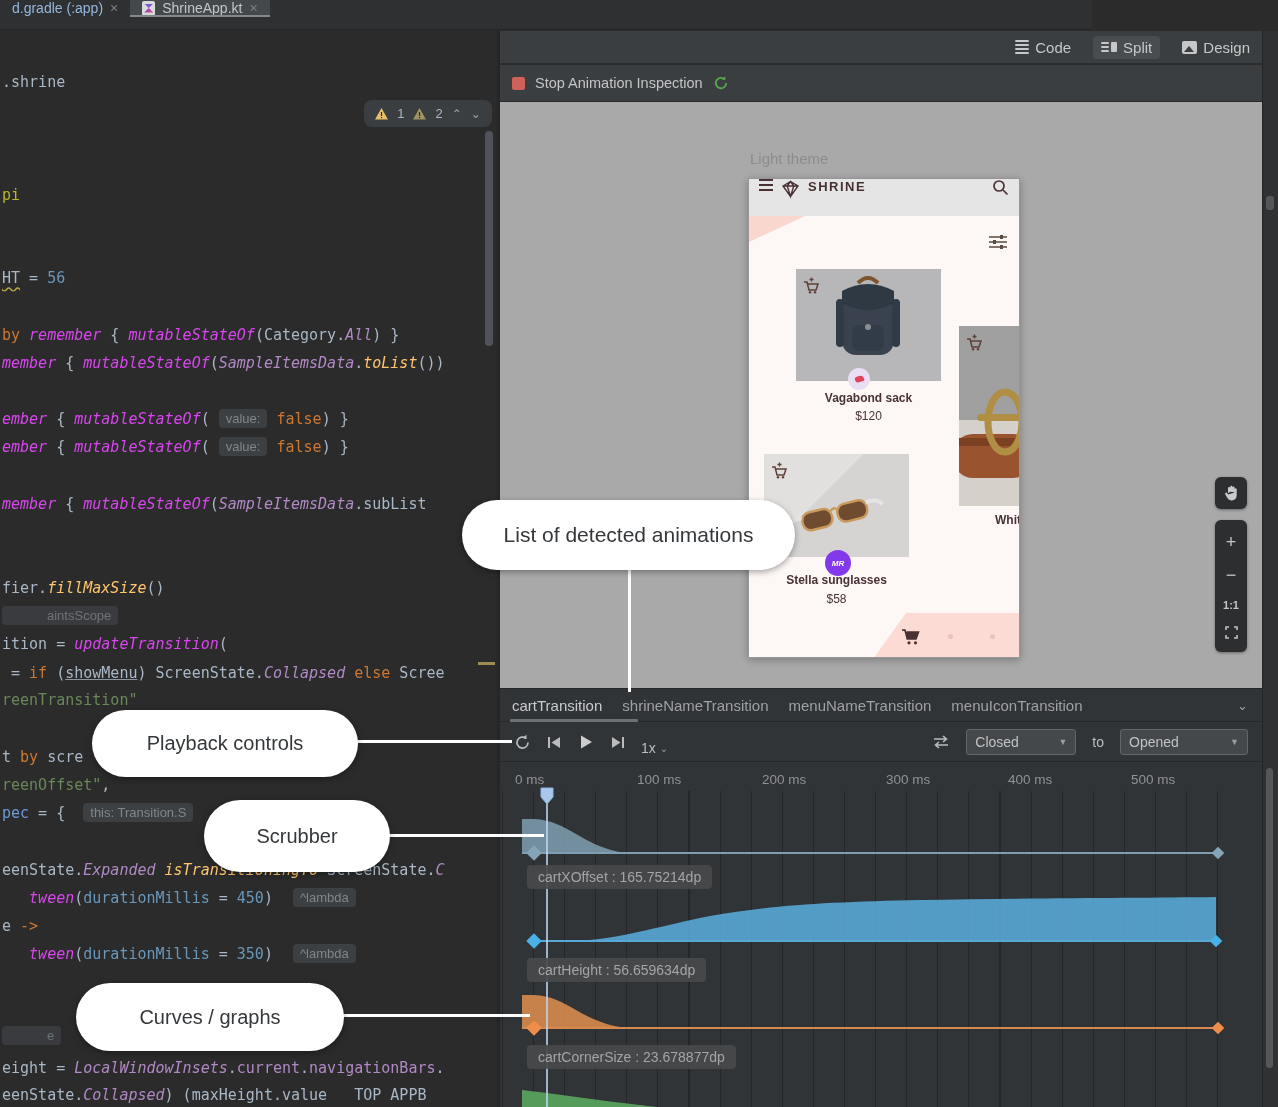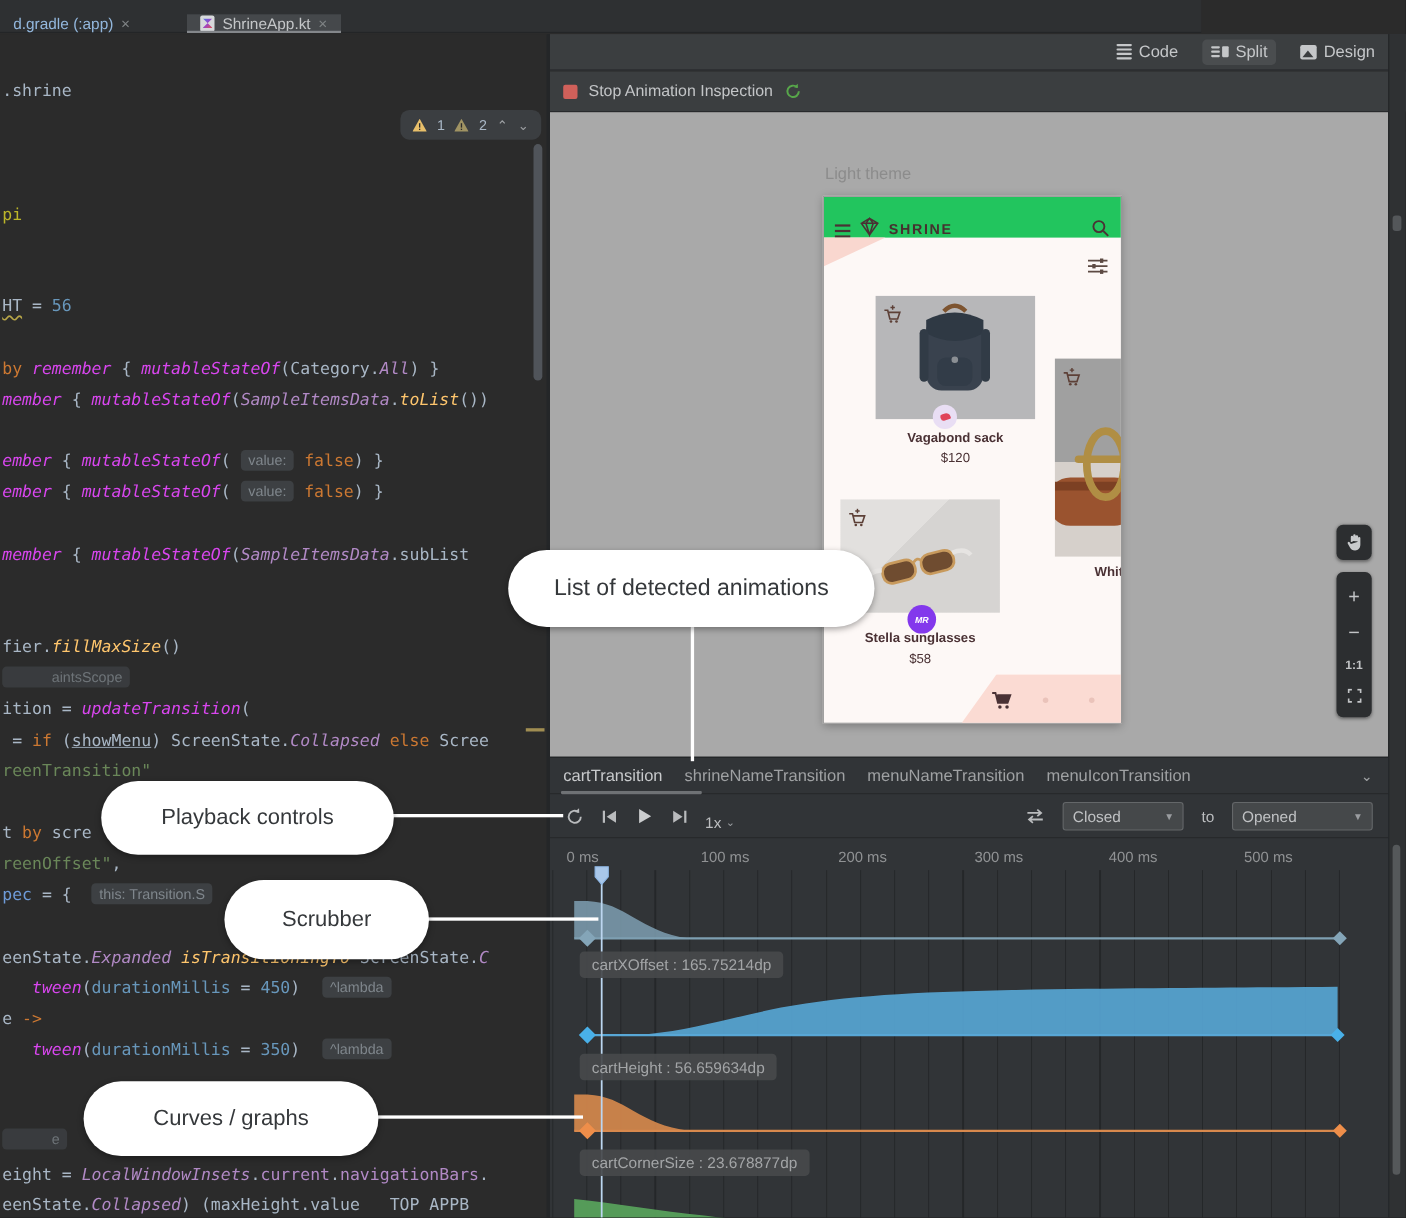--- a/index.html
+++ b/index.html
@@ -2,21 +2,21 @@
 <html><head>
 <meta charset="utf-8">
 <style>
   html,body{margin:0;padding:0;background:#1e1f21;}
   *{box-sizing:border-box;}
   .window{position:relative;width:1278px;height:1107px;background:#2b2b2b;overflow:hidden;
           font-family:"Liberation Sans",sans-serif;color:#bbbdbf;}
   .abs{position:absolute;}
 
   
-  .tabbar{left:0;top:0;width:1092px;height:30px;background:#2e3032;border-bottom:1px solid #232527;display:flex;align-items:flex-end;gap:40px;}
+  .tabbar{left:0;top:0;width:1092px;height:30px;background:#2e3032;border-bottom:1px solid #232527;display:flex;align-items:flex-start;}
   .tab{display:flex;align-items:center;gap:7px;padding:0 12px;font-size:14px;}
   .tab .close{color:#7e8284;font-size:14px;}
   .tab-inactive{color:#93b7dd;}
   .tab-active{background:#45484b;color:#c4c6c8;position:relative;}
   .tab-active:after{content:"";position:absolute;left:0;right:0;bottom:-1px;height:2px;background:#84878b;}
   .kt-icon{width:13px;height:15px;background:#d7d9db;border-radius:2px;position:relative;overflow:hidden;}
   .kt-icon:before{content:"";position:absolute;left:2px;top:3px;width:9px;height:9px;
     background:linear-gradient(135deg,#4a79e8 0%,#9a44c8 50%,#e8544a 100%);
     clip-path:polygon(0 0,100% 0,0 100%,100% 100%);}
 
@@ -66,21 +66,21 @@
     display:flex;align-items:center;padding:0 12px;gap:10px;font-size:14.5px;color:#c3c5c7;}
   .stop-square{width:13px;height:13px;background:#d0605a;border-radius:2px;}
   .check{margin-left:auto;color:#57a64a;font-size:17px;font-weight:bold;}
 
   .canvas{left:500px;top:102px;width:762px;height:586px;background:#a9a9a9;overflow:hidden;}
   .theme-label{position:absolute;left:250px;top:48px;font-size:15px;color:#8c8c8c;}
 
   
   .phone{position:absolute;left:248px;top:76px;width:272px;height:480px;background:#fdf8f6;
     border:1px solid #979797;box-shadow:0 2px 8px rgba(0,0,0,.28);overflow:hidden;}
-  .appbar{position:absolute;left:0;top:0;width:100%;height:37px;background:#22c55e;display:flex;align-items:flex-end;padding:0 10px;gap:7px;}
+  .appbar{position:absolute;left:0;top:0;width:100%;height:37px;background:#e5e5e5;display:flex;align-items:flex-start;padding:0 10px;gap:7px;}
   .appbar-slant{position:absolute;left:0;top:37px;width:0;height:0;border-top:26px solid #f9d7cf;border-right:56px solid transparent;}
   .burger{display:flex;flex-direction:column;gap:3px;}
   .burger i{display:block;width:14px;height:2px;background:#4a3134;}
   .brand{font-size:13px;font-weight:bold;letter-spacing:1.5px;color:#46302f;}
   .card{position:absolute;overflow:hidden;}
   .pname{position:absolute;font-size:12px;font-weight:bold;color:#4a3134;text-align:center;}
   .pprice{position:absolute;font-size:12px;color:#4a3134;text-align:center;}
   .badge1{position:absolute;width:22px;height:22px;border-radius:50%;background:#e9def4;display:flex;align-items:center;justify-content:center;}
   .badge1 i{width:9px;height:6px;background:#e0445a;border-radius:2px 4px 1px 3px;transform:rotate(-18deg);display:block;}
   .badge2{position:absolute;width:26px;height:26px;border-radius:50%;background:#8338ec;color:#fff;

